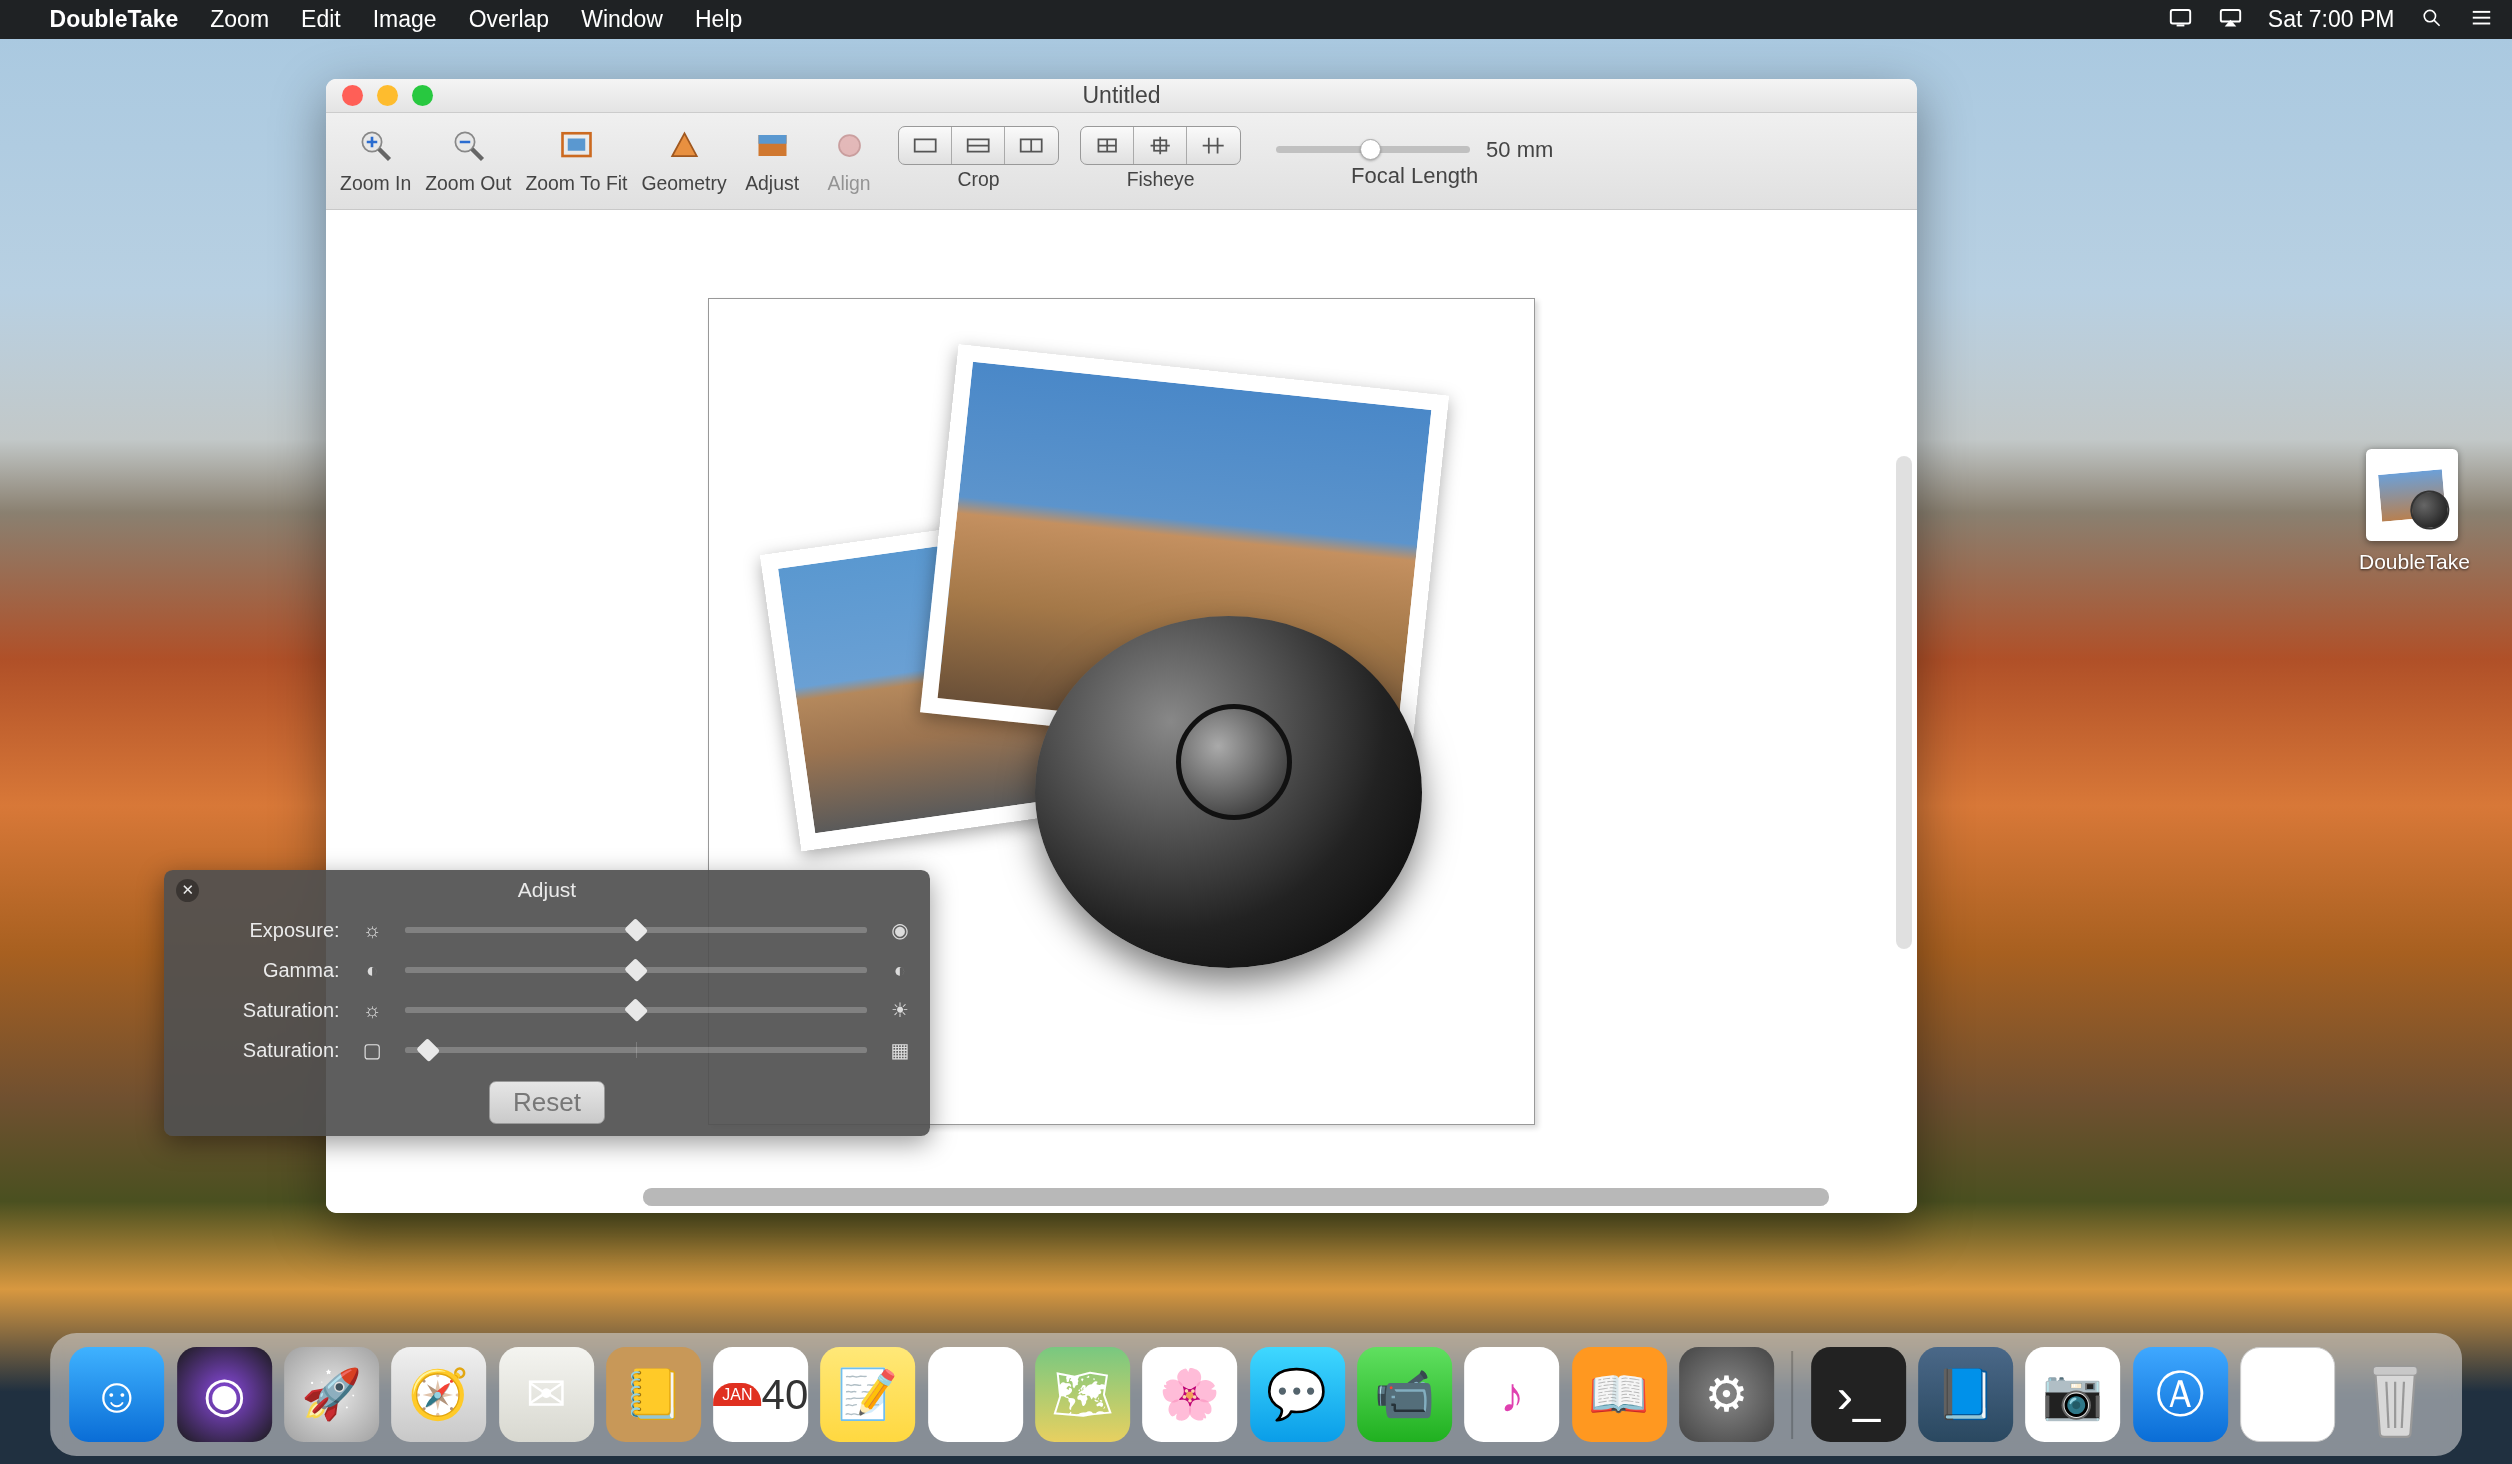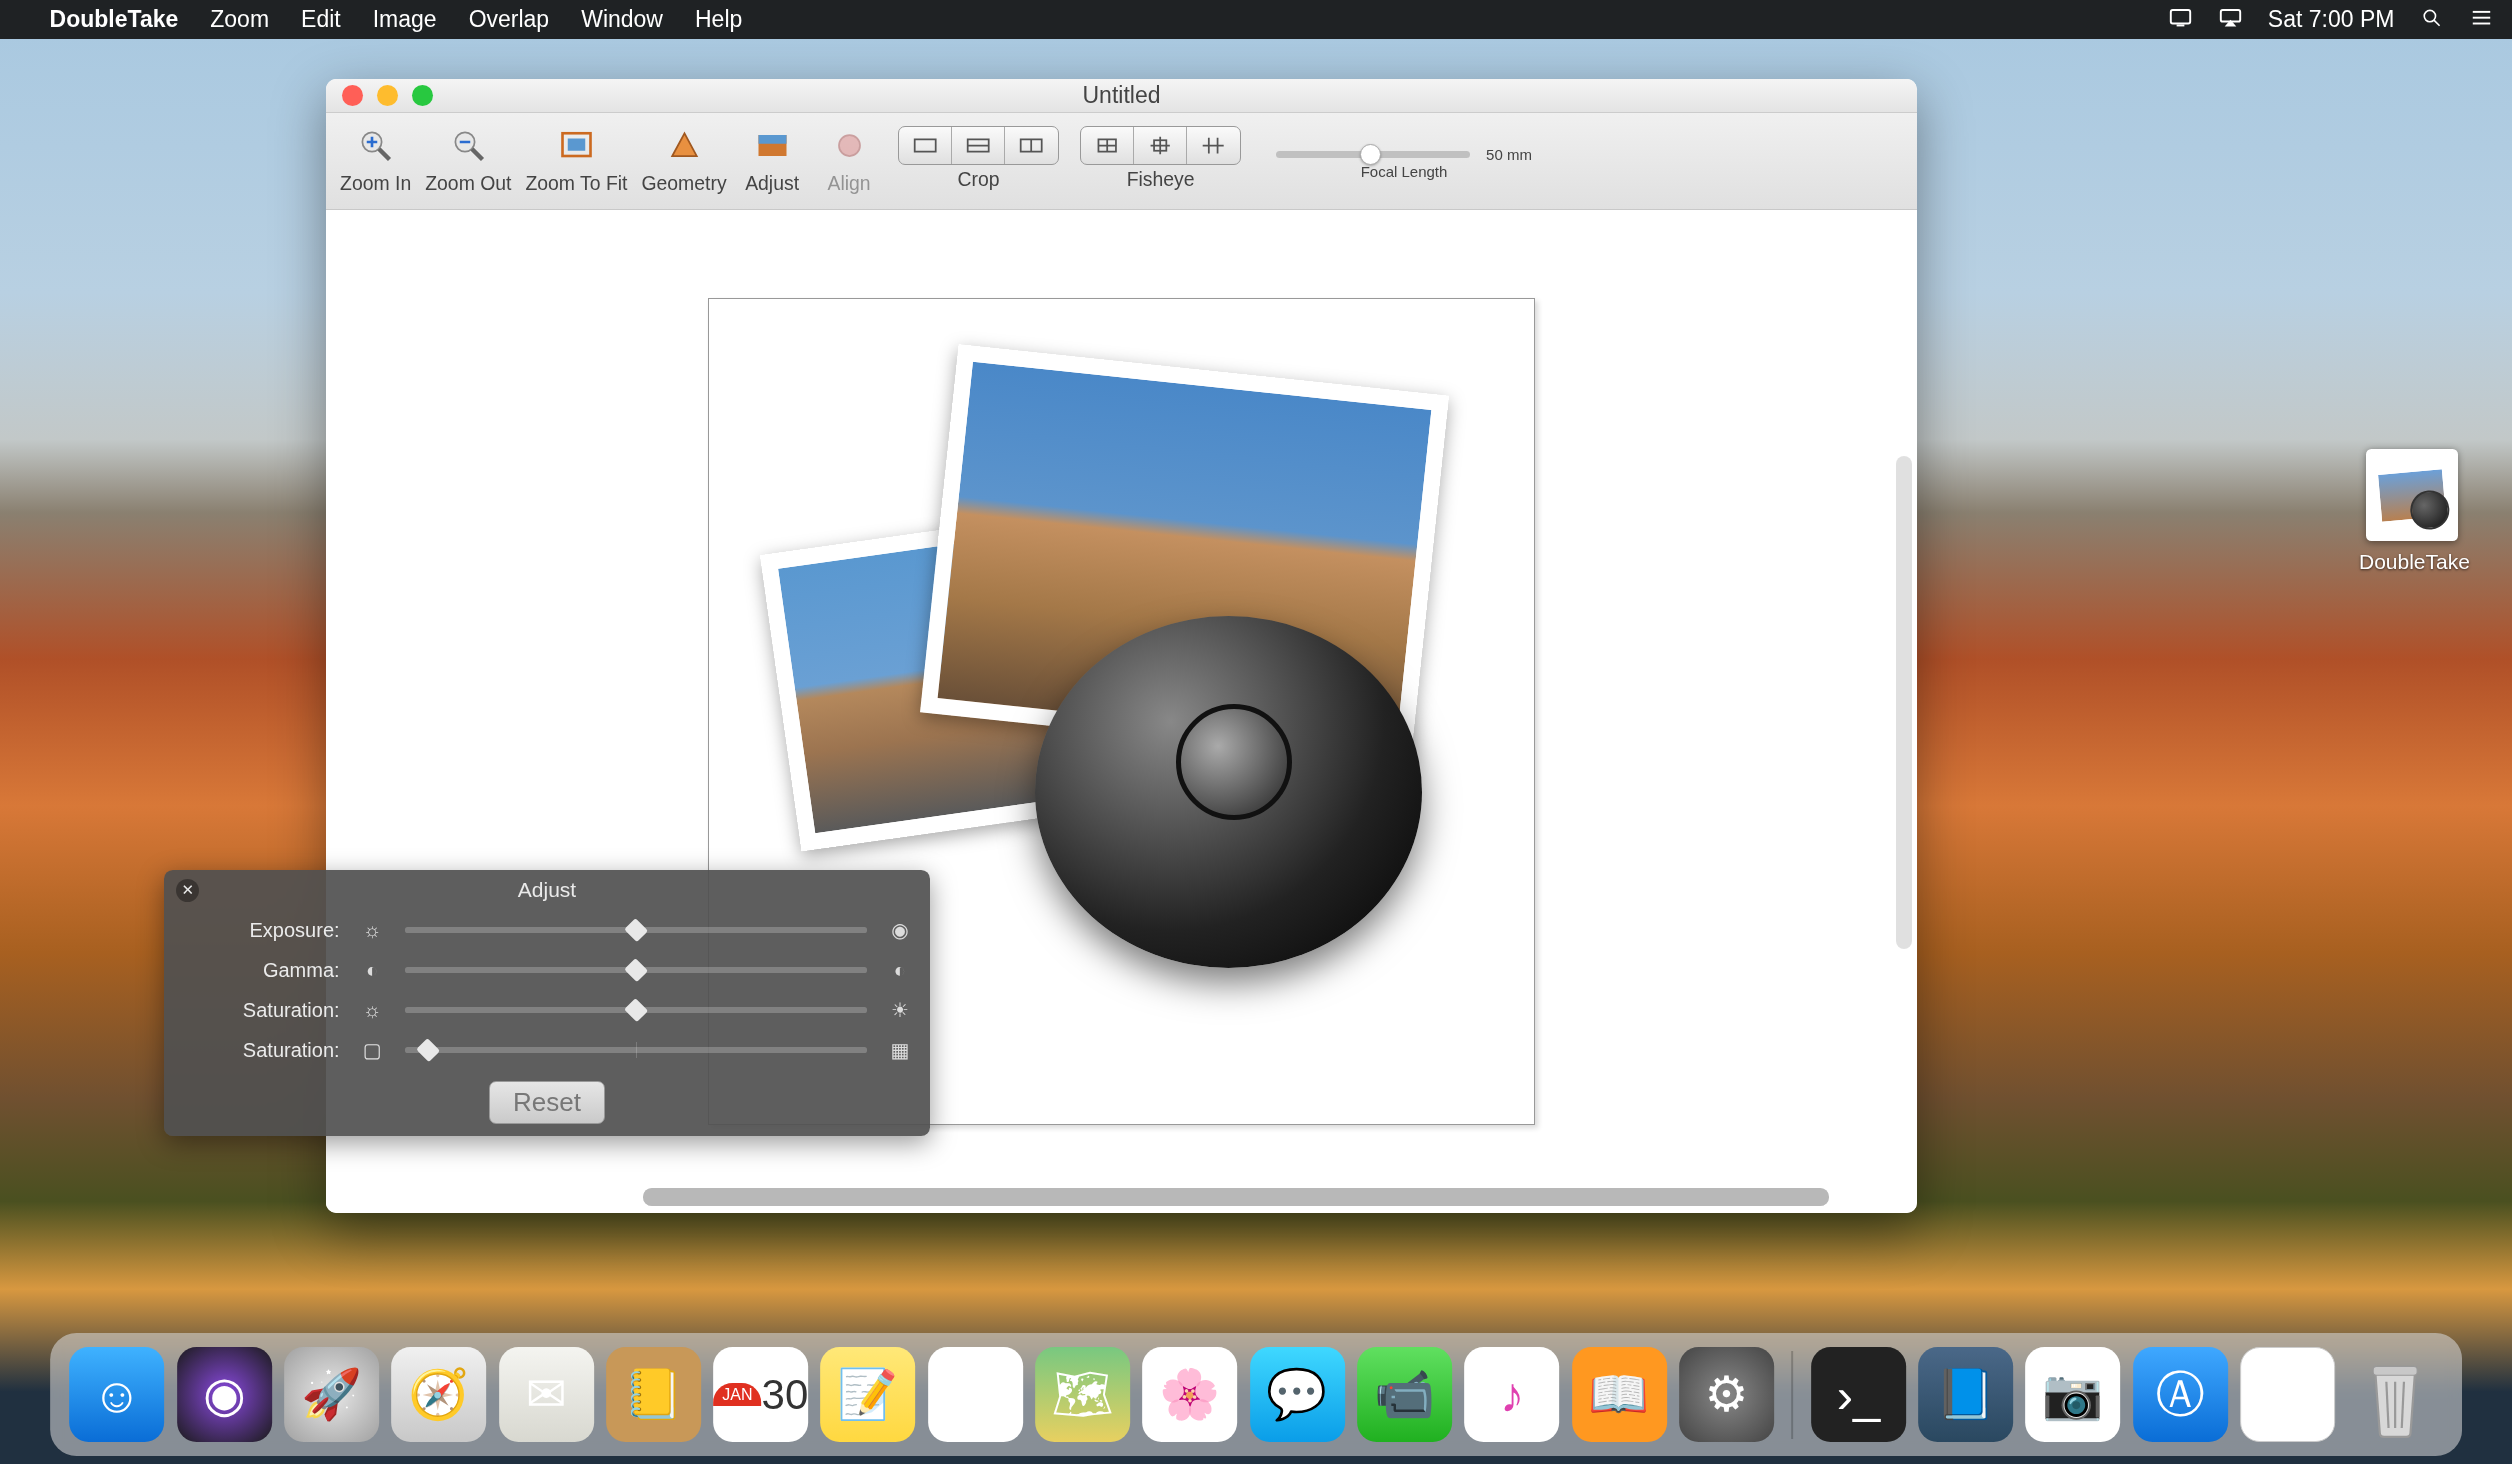--- a/index.html
+++ b/index.html
@@ -51,21 +51,21 @@
 .toolbar { height: 97px; background: linear-gradient(#f0f0f0,#e0e0e0); border-bottom:0.9px solid #c8c8c8; display:flex; align-items:center; padding:0 10.6px 5.3px; gap:7px;}
 .tool { display:flex; flex-direction:column; align-items:center; font-size:19.4px; color:#444; padding:0 3.5px; min-width:70px;}
 .tool.disabled { opacity:.5; }
 .tool .ticon { width:49px; height:46px; display:flex; align-items:center; justify-content:center; margin-bottom:3.5px; }
 .tool .ticon svg { width:35px; height:35px; }
 .seggroup { display:flex; border:0.9px solid #999; border-radius:7px; background:linear-gradient(#fafafa,#e0e0e0); overflow:hidden; margin-bottom:3.5px;}
 .seg { width:53px; height:37px; border-right:0.9px solid #aaa; display:flex; align-items:center; justify-content:center;}
 .seg:last-child{border-right:none;}
 .seg svg{width:26.4px;height:21px;stroke:#555;fill:none;stroke-width:2;}
 .toolgroup { display:flex; flex-direction:column; align-items:center; font-size:19.4px; color:#444; margin:0 7px;}
-.focal-area{display:flex;flex-direction:column;align-items:center;font-size:15px;color:#444;margin-left:21px;margin-top:9px;}
+.focal-area{display:flex;flex-direction:column;align-items:center;font-size:22px;color:#444;margin-left:21px;margin-top:9px;}
 .focal-row{display:flex;align-items:center;gap:16px;}
 .slider{width:194px;height:7px;background:#c0c0c0;border-radius:3.5px;position:relative;}
 .slider .thumb{position:absolute;top:-7px;left:43%;width:21px;height:21px;border-radius:50%;background:#fff;border:0.9px solid #aaa;box-shadow:0 0.9px 2.6px rgba(0,0,0,.3);}
 
 .canvas-area{flex:1;background:#fff;position:relative;display:flex;align-items:center;justify-content:center;}
 .canvas-frame{border:1.8px solid #999;width:827px;height:827px;display:flex;align-items:center;justify-content:center;position:relative;box-shadow:2.6px 2.6px 5.3px rgba(0,0,0,.15);}
 .photo{position:absolute;border:16px solid #fff;box-shadow:0 5.3px 17.6px rgba(0,0,0,.35);}
 .photo.back{width:370px;height:299px;transform:rotate(-8deg);left:70px;top:229px;background:linear-gradient(to bottom,#5a98d0 0%,#6aa0d4 45%,#b4885c 50%,#9c7450 70%,#5a5a5a 100%);}
 .photo.front{width:493px;height:370px;transform:rotate(6deg);left:229px;top:70px;background:linear-gradient(to bottom,#4a88c8 0%,#5c94cc 40%,#c49060 45%,#a47848 70%,#6a5038 100%);}
 .lens-big{position:absolute;width:387px;height:352px;border-radius:50%;background:radial-gradient(ellipse at 35% 30%,#888,#222 60%,#000);left:326px;top:317px;box-shadow:0 16px 35px rgba(0,0,0,.5);}
@@ -348,21 +348,21 @@
 <div class="dock">
   <div class="app finder">☺</div>
   <div class="app siri">◉</div>
   <div class="app launchpad">🚀</div>
   <div class="app safari">🧭</div>
   <div class="app mail">✉</div>
   <div class="app contacts">📒</div>
   <div class="app calendar">
     <div class="cal-inner">
         <div class="m">JAN</div>
-        <div class="d">30</div>
+        <div class="d">40</div>
       </div>
   </div>
   <div class="app notes">📝</div>
   <div class="app reminders">☑</div>
   <div class="app maps">🗺</div>
   <div class="app photos">🌸</div>
   <div class="app messages">💬</div>
   <div class="app facetime">📹</div>
   <div class="app itunes">♪</div>
   <div class="app ibooks">📖</div>

